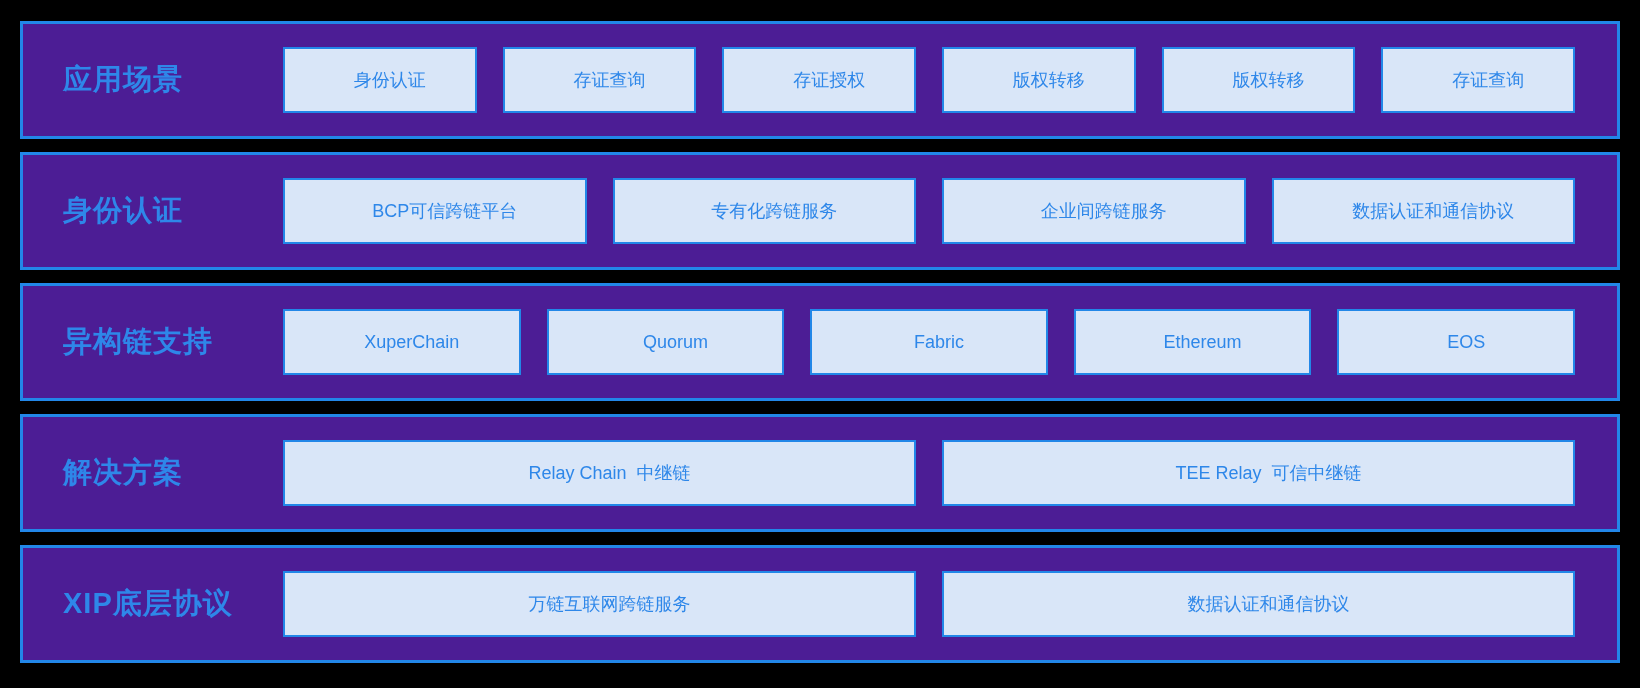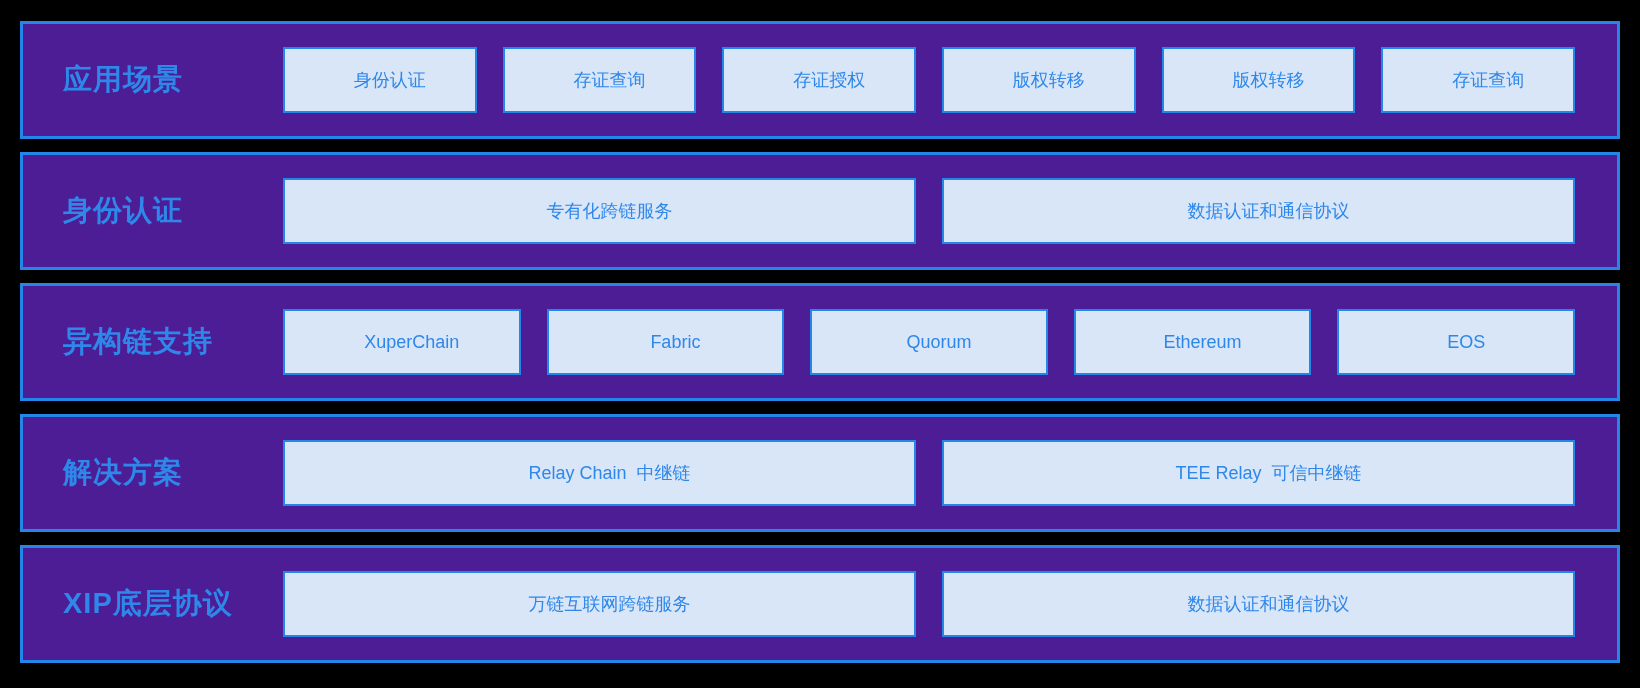--- a/index.html
+++ b/index.html
@@ -75,31 +75,33 @@
         <div class="box">存证授权</div>
         <div class="box">版权转移</div>
         <div class="box">版权转移</div>
         <div class="box">存证查询</div>
       </div>
   </div>
 
   <div class="panel">
     <div class="row-label">身份认证</div>
     <div class="boxes">
+        <div class="box">BCP可信跨链平台</div>
         <div class="box">专有化跨链服务</div>
+        <div class="box">企业间跨链服务</div>
         <div class="box">数据认证和通信协议</div>
       </div>
   </div>
 
   <div class="panel">
     <div class="row-label">异构链支持</div>
     <div class="boxes">
         <div class="box">XuperChain</div>
+        <div class="box">Quorum</div>
         <div class="box">Fabric</div>
-        <div class="box">Quorum</div>
         <div class="box">Ethereum</div>
         <div class="box">EOS</div>
       </div>
   </div>
 
   <div class="panel">
     <div class="row-label">解决方案</div>
     <div class="boxes">
         <div class="box">Relay Chain  中继链</div>
         <div class="box">TEE Relay  可信中继链</div>

